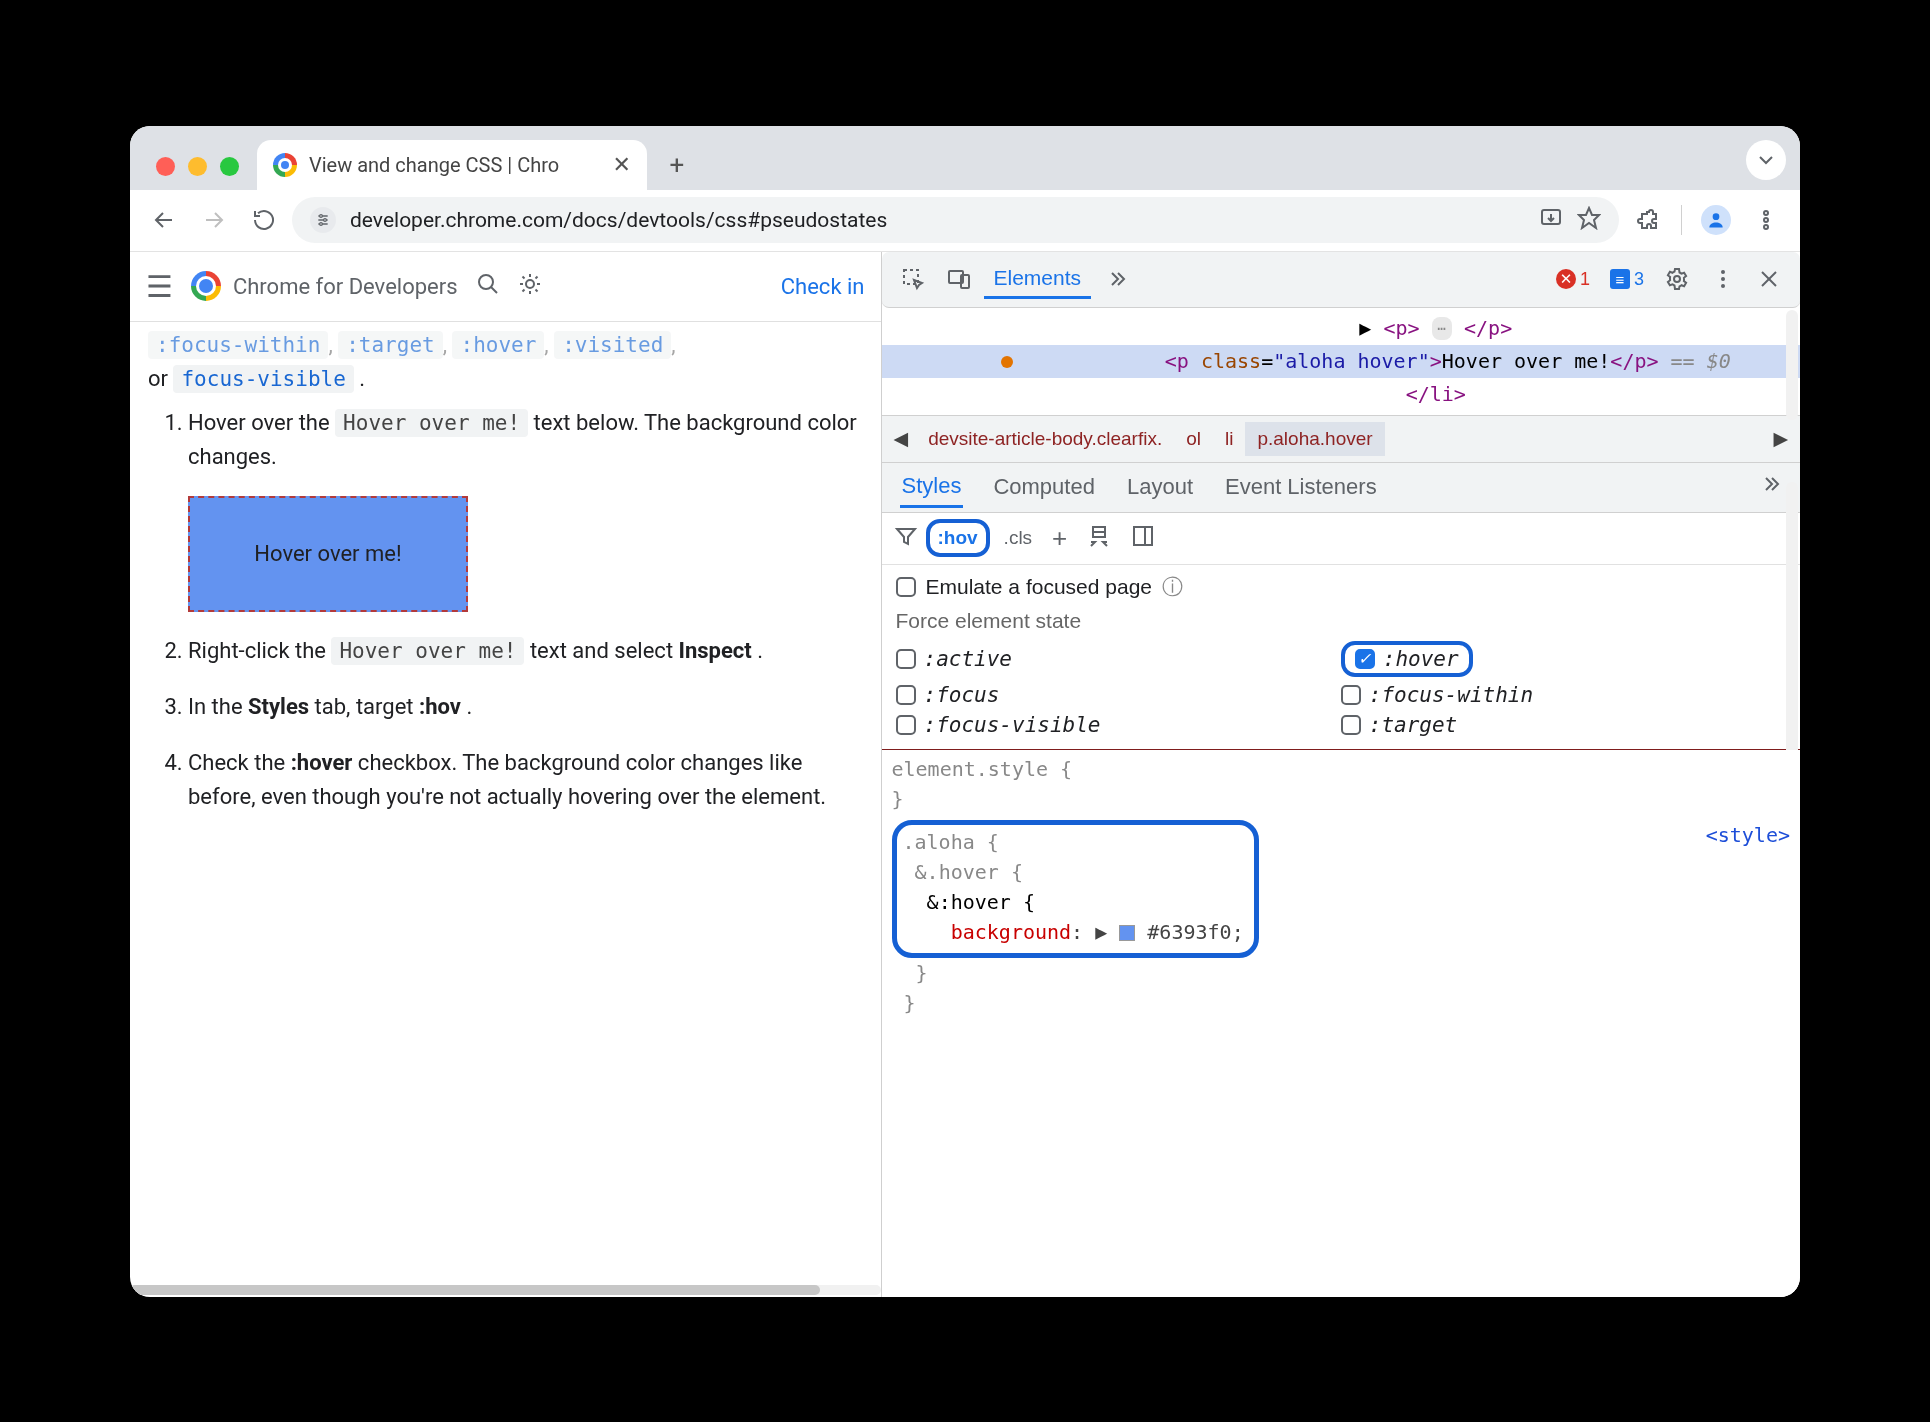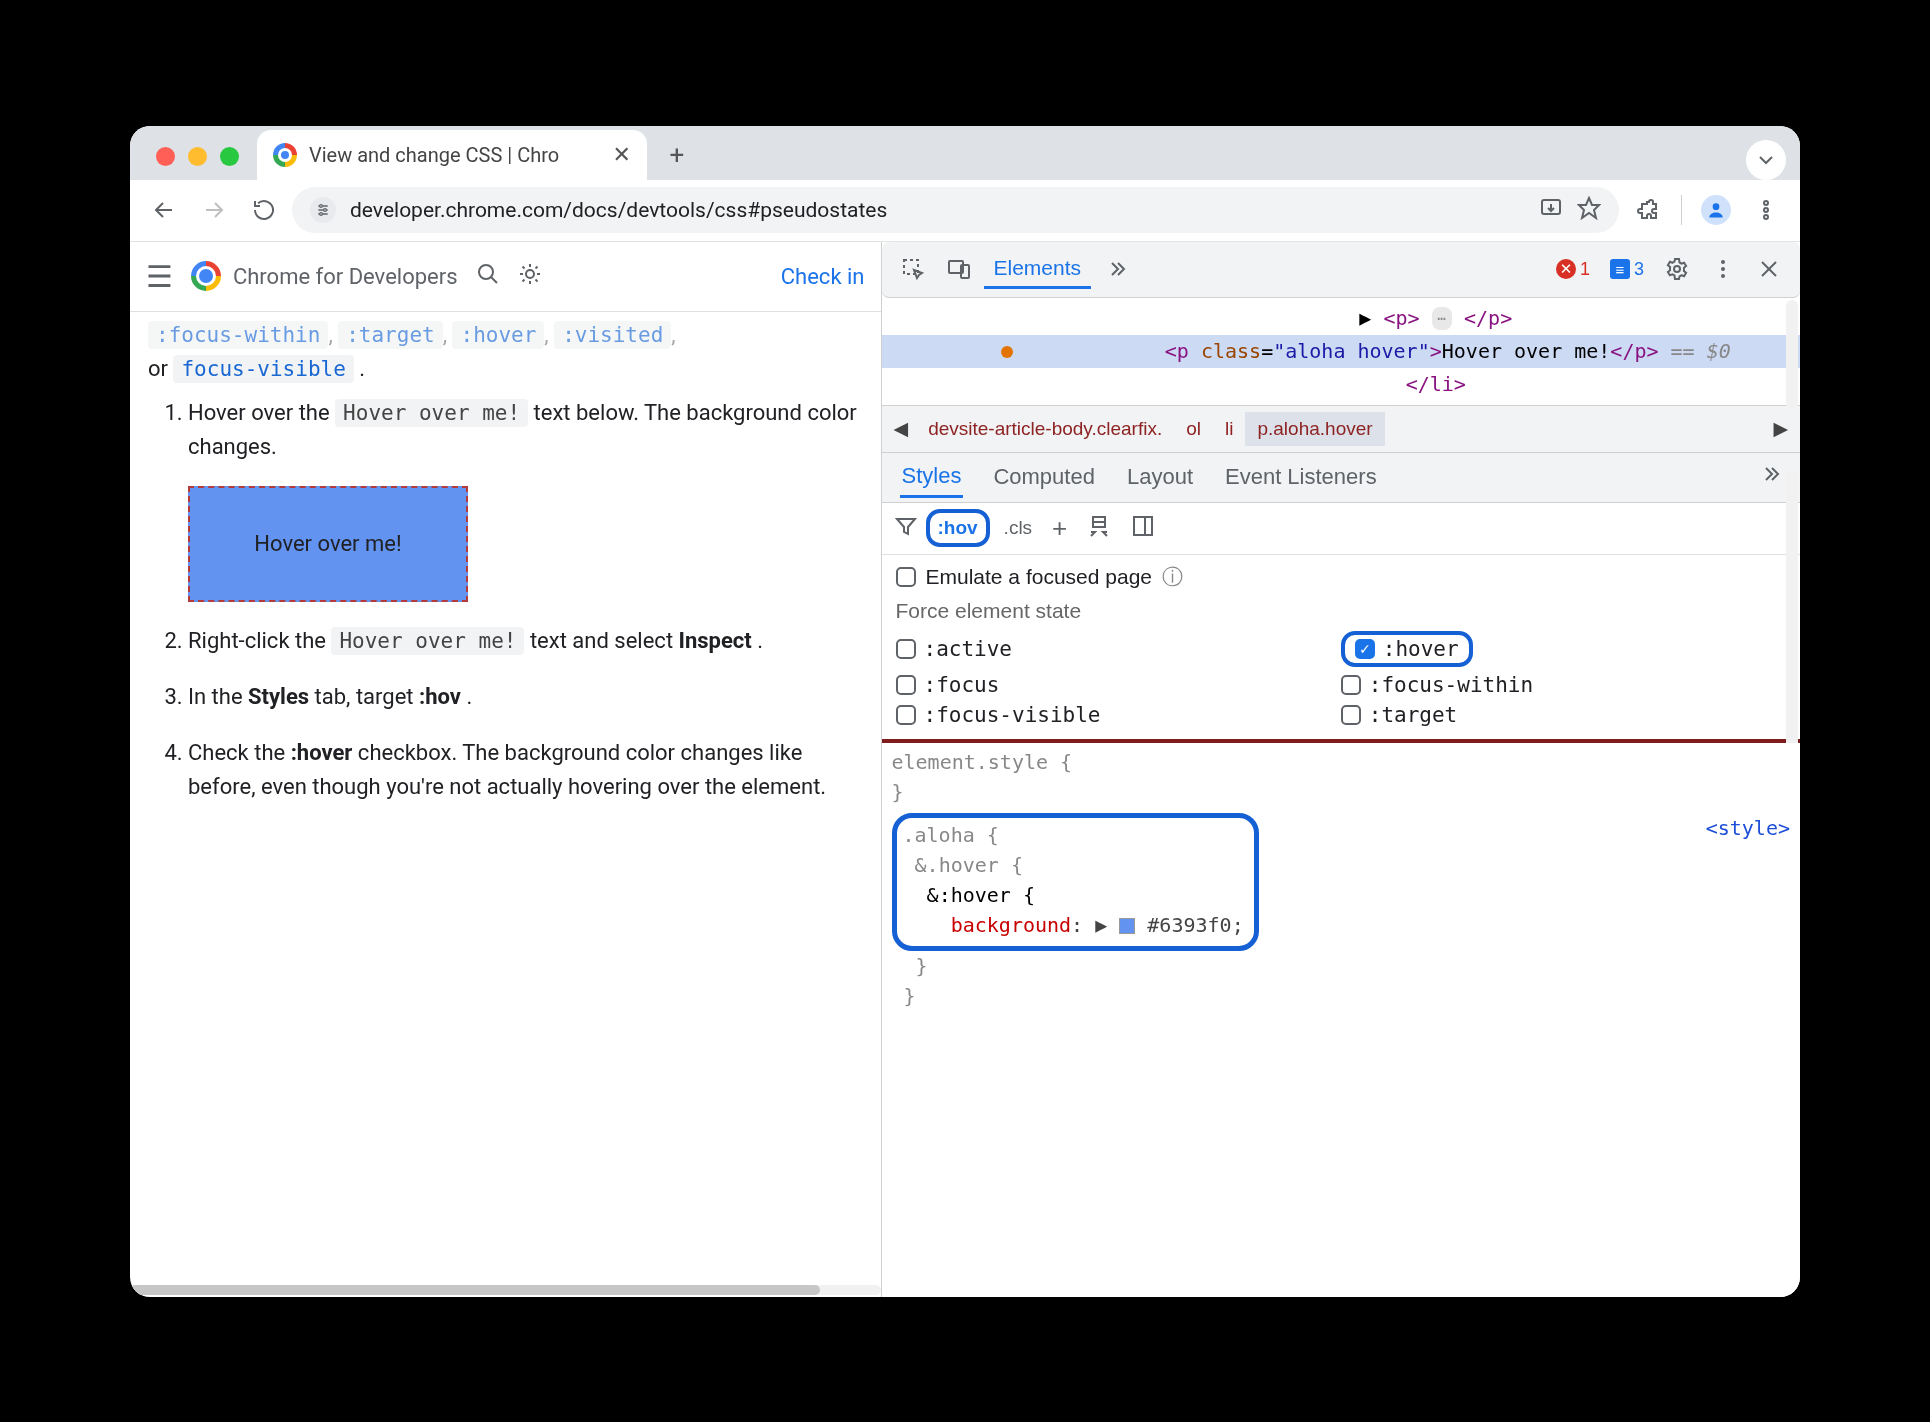--- a/index.html
+++ b/index.html
@@ -14,21 +14,21 @@
     width:1670px; height:1171px;
     background:#fff;
     border-radius:20px;
     box-shadow:0 10px 40px rgba(0,0,0,.5);
     overflow:hidden;
     display:flex; flex-direction:column;
     position:relative;
   }
   
   .tabstrip {
-    height:54px;
+    height:64px;
     background:#dee1e6;
     display:flex; align-items:flex-end;
     padding:0 10px;
     position:relative;
   }
   .traffic { display:flex; gap:13px; align-items:center; padding:0 18px 14px 16px;}
   .dot { width:19px; height:19px; border-radius:50%; }
   .dot.red{background:#ff5f57;} .dot.yel{background:#febc2e;} .dot.grn{background:#28c840;}
   .tab {
     background:#fff;
@@ -158,26 +158,26 @@
     height:52px;background:#fff;border-bottom:1px solid #e1e1e1;
     display:flex;align-items:center;gap:8px;padding:0 12px;
     font-family:-apple-system,BlinkMacSystemFont,Arial,sans-serif;
   }
   .filter-in{background:transparent;border:none;font-size:21px;color:#888;flex:1;padding-left:6px;}
   .pill{font-size:19px;color:#1a73e8;border:4px solid #1560d4;border-radius:14px;padding:4px 8px;font-weight:600;}
   .txtbtn{font-size:19px;color:#5f6368;padding:4px 6px;}
   .force-panel{
     padding:8px 14px 12px 14px;background:#fff;font-size:21px;
     font-family:-apple-system,BlinkMacSystemFont,Arial,sans-serif;color:#202124;
-    border-bottom:4px solid #7f1d1d;
+    border-bottom:1px solid #7f1d1d;
   }
   .force-panel .row1{display:flex;align-items:center;gap:10px;margin-bottom:8px;}
   .force-title{color:#666;margin:6px 0 8px;}
   .state-grid{display:grid;grid-template-columns:1fr 1fr;row-gap:6px;font-family:ui-monospace,Menlo,Consolas,monospace;font-size:21px;}
-  .state{display:flex;align-items:center;gap:8px;}
+  .state{display:flex;align-items:center;gap:8px;font-style:italic;}
   .cb{width:20px;height:20px;border:2px solid #5f6368;border-radius:5px;display:inline-flex;align-items:center;justify-content:center;font-size:16px;color:#fff;}
   .cb.on{background:#1a73e8;border-color:#1a73e8;}
   .hover-hl{border:4px solid #1560d4;border-radius:14px;padding:2px 10px;display:inline-flex;align-items:center;gap:8px;}
   .rules{flex:1;background:#fff;padding:4px 10px;font-size:20px;line-height:1.5;color:#444;position:relative;overflow:hidden;}
   .rule-src{float:right;color:#1d4ed8;}
   .ruleframe{border:5px solid #1560d4;border-radius:20px;padding:2px 10px 6px 6px;display:inline-block;}
   .selname{color:#888;}
   .prop{color:#c80000;}
   .sw{display:inline-block;width:16px;height:16px;background:#6393f0;border:1px solid #999;vertical-align:-2px;}
   .dv-scrolltrack{position:absolute;right:2px;width:12px;background:#f1f1f1;border-radius:6px;}

